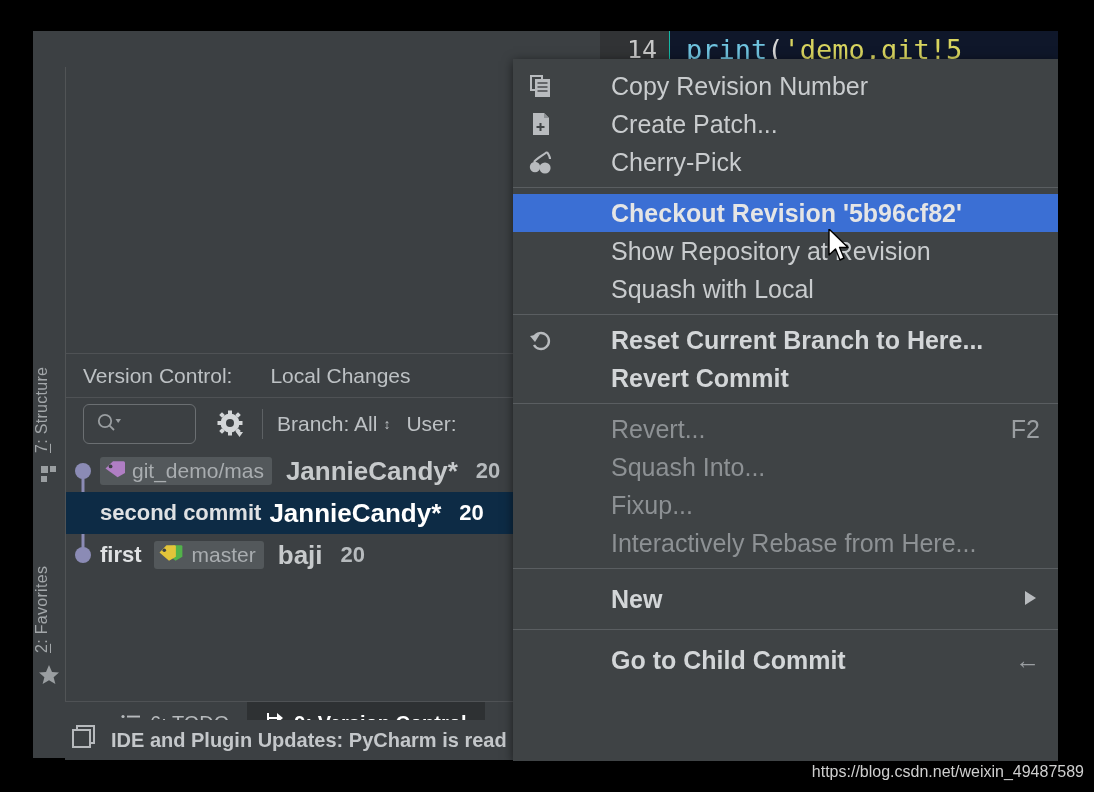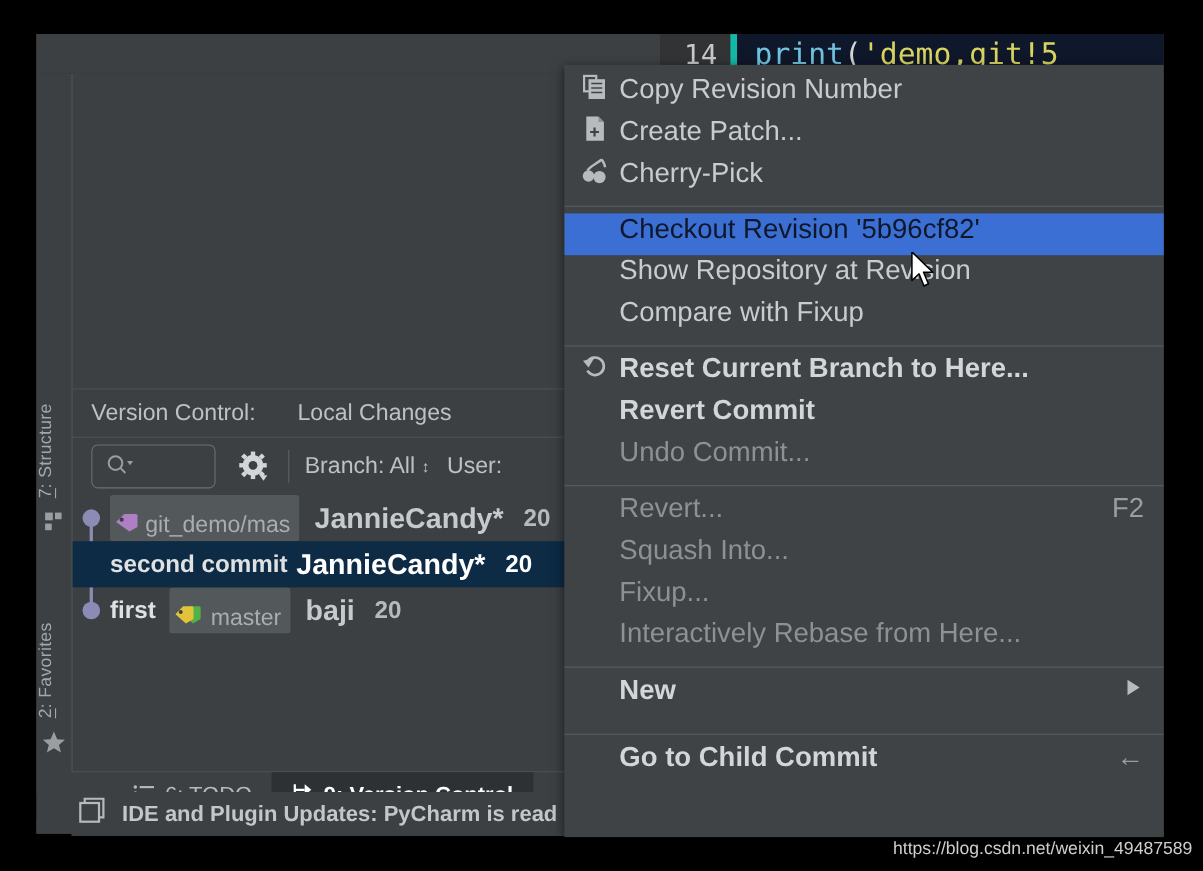--- a/index.html
+++ b/index.html
@@ -51,21 +51,21 @@
     height: 36px;
     background: #313335;
     color: #c8c8c8;
     font-family: "DejaVu Sans Mono", monospace;
     font-size: 25px;
     display: flex;
     align-items: center;
     justify-content: flex-end;
     padding-right: 12px;
     box-sizing: border-box;
-    border-right: 6px solid #14b8a6;
+    border-right: 1px solid #14b8a6;
   }
   .code-line {
     flex: 1;
     height: 36px;
     background: #0f172a;
     font-family: "DejaVu Sans Mono", monospace;
     font-size: 27px;
     display: flex;
     align-items: center;
     padding-left: 16px;
@@ -231,24 +231,24 @@
   .log-row .date {
     font-size: 22px;
     font-weight: bold;
     color: #b6babd;
     margin-left: 18px;
   }
   .log-row.selected .date { color: #ffffff; }
 
   .ref-chip {
     display: inline-flex;
-    align-items: flex-start;
+    align-items: center;
     background: #53585b;
     border-radius: 3px;
-    padding: 16px 8px 2px 4px;
+    padding: 2px 8px 2px 4px;
     margin-right: 6px;
   }
   .ref-chip .ref-name {
     font-size: 21px;
     color: #a9adb0;
     margin-left: 6px;
   }
 
   
   .graph {
@@ -326,41 +326,42 @@
     width: 545px;
     height: 702px;
     background: #3f4345;
     box-shadow: 0 2px 10px rgba(0,0,0,0.55);
     overflow: hidden;
     z-index: 40;
   }
   .mi {
     height: 38px;
     display: flex;
-    align-items: flex-start;
+    align-items: center;
     padding: 0 18px 0 16px;
     color: #c9ccce;
     font-size: 25px;
     white-space: nowrap;
     box-sizing: border-box;
+    gap: 48px;
   }
   .mi .mi-icon {
     width: 34px;
     min-width: 34px;
     display: flex;
     align-items: center;
     justify-content: flex-start;
   }
   .mi .mi-label { flex: 1; }
   .mi.bold .mi-label { font-weight: bold; color: #d3d6d8; }
   .mi.disabled .mi-label { color: #8d9194; }
   .mi.selected {
     background: #3b6fd4;
   }
-  .mi.selected .mi-label { color: #0f172a; font-weight: normal; }
+  .mi.selected .mi-label { color: #e5e5e5; font-weight: bold; }
   .mi .shortcut {
     color: #9a9ea1;
     font-size: 25px;
     margin-left: 24px;
   }
   .msep {
     height: 1px;
     background: #5a5e61;
     margin: 6px 0;
   }
@@ -647,44 +648,40 @@
       <div class="mi selected">
         <span class="mi-icon"></span>
         <span class="mi-label">Checkout Revision '5b96cf82'</span>
       </div>
       <div class="mi">
         <span class="mi-icon"></span>
         <span class="mi-label">Show Repository at Revision</span>
       </div>
       <div class="mi">
         <span class="mi-icon"></span>
-        <span class="mi-label">Compare with Fixup</span>
+        <span class="mi-label">Squash with Local</span>
       </div>
     </div>
 
     <div class="msep"></div>
 
     <div>
       <div class="mi bold">
         <span class="mi-icon">
           <svg width="24" height="22" viewBox="0 0 24 22">
             <path d="M5 8 A8 8 0 1 1 5 16" fill="none" stroke="#b8bbbe" stroke-width="2.4"></path>
             <polygon points="1,7 11,5 6,13" fill="#b8bbbe"></polygon>
           </svg>
         </span>
         <span class="mi-label">Reset Current Branch to Here...</span>
       </div>
       <div class="mi bold">
         <span class="mi-icon"></span>
         <span class="mi-label">Revert Commit</span>
       </div>
-      <div class="mi disabled">
-        <span class="mi-icon"></span>
-        <span class="mi-label">Undo Commit...</span>
-      </div>
     </div>
 
     <div class="msep"></div>
 
     <div>
       <div class="mi disabled">
         <span class="mi-icon"></span>
         <span class="mi-label">Revert...</span>
         <span class="shortcut">F2</span>
       </div>

